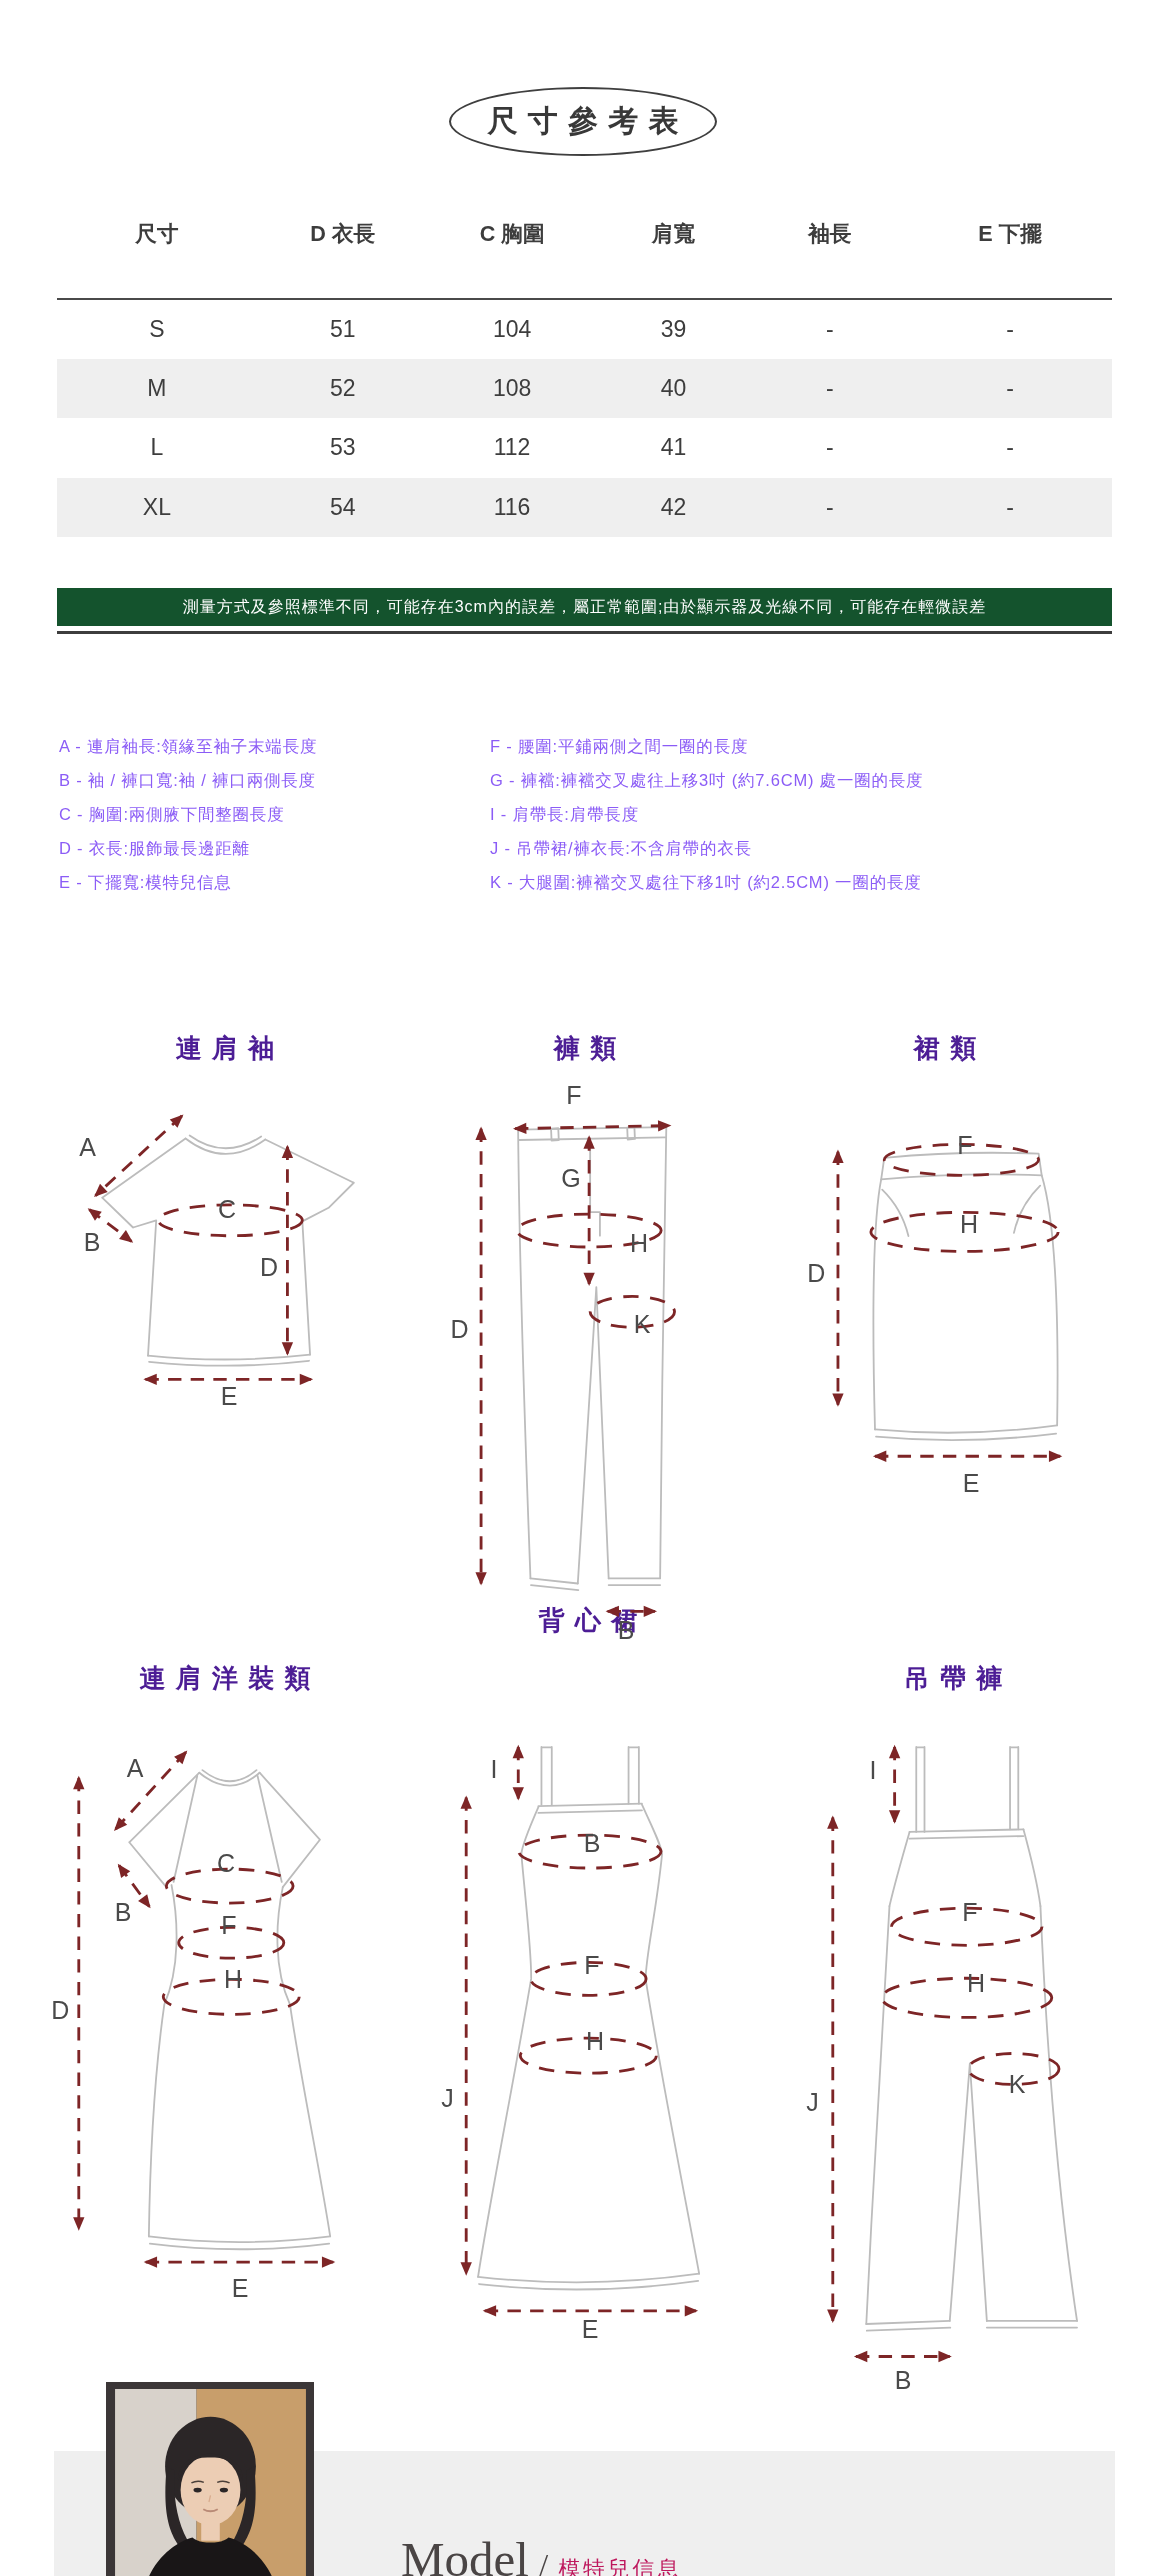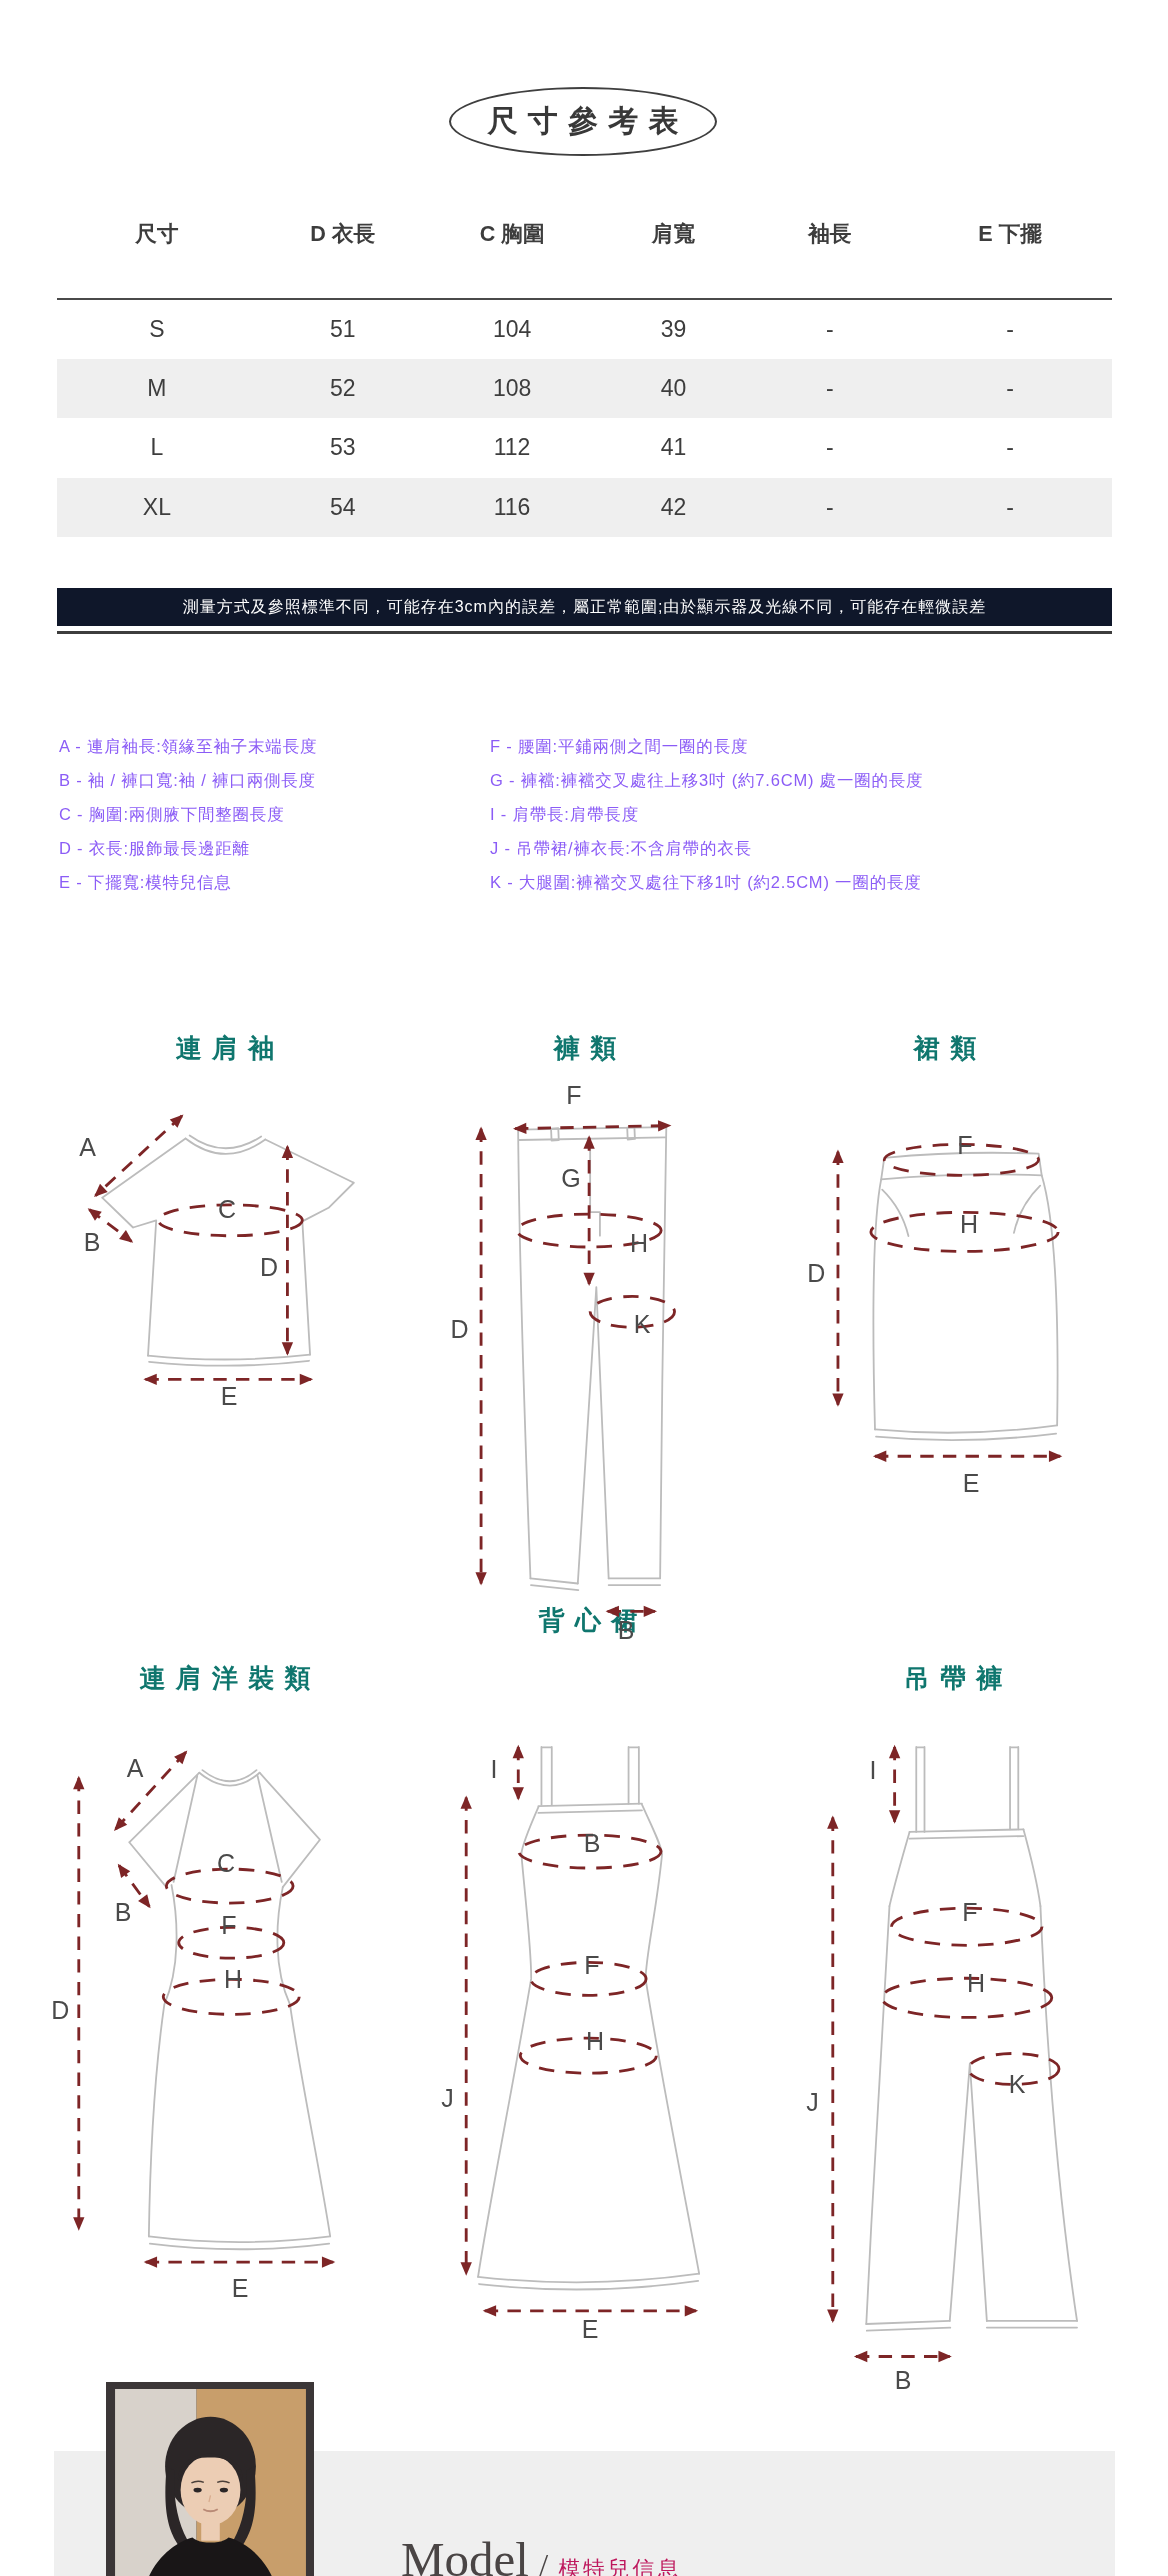--- a/index.html
+++ b/index.html
@@ -15,31 +15,31 @@
   .trow{position:absolute;left:57px;width:1055px;display:flex;}
   .thead{top:204px;height:59px;}
   .thead .cell{font-size:21.6px;font-weight:bold;}
   .underline{position:absolute;left:57px;top:298px;width:1055px;height:2.1px;background:#4a4a4a;}
   .r0{top:300px;height:59px;} .r1{top:359px;height:59px;} .r2{top:418px;height:59px;} .r3{top:478px;height:59px;}
   .alt{background:#efefef;}
   .cell{display:flex;align-items:center;justify-content:center;font-size:23px;color:#3d3d3d;}
   .c0{width:200px;} .c1{width:172px;} .c2{width:167px;} .c3{width:156px;} .c4{width:157px;} .c5{width:204px;text-align:center;}
 
   
-  .disclaimer{position:absolute;left:57px;top:588px;width:1055px;height:38px;background:#0f172a;color:#ffffff;
+  .disclaimer{position:absolute;left:57px;top:588px;width:1055px;height:38px;background:#14532d;color:#ffffff;
               display:flex;align-items:center;justify-content:center;font-size:16px;letter-spacing:1px;white-space:nowrap;}
   .divider{position:absolute;left:57px;top:631px;width:1055px;height:2.6px;background:#3d3d3d;}
 
   
   .legend{position:absolute;top:729px;font-size:16.5px;letter-spacing:0.8px;color:#8b5cf6;line-height:34px;white-space:nowrap;}
   .legend-left{left:59px;} .legend-right{left:490px;}
 
   
   .dtitle{position:absolute;transform:translateX(-50%);font-size:26px;letter-spacing:10.3px;padding-left:10.3px;
-          color:#0f766e;font-weight:bold;white-space:nowrap;}
+          color:#4c1d95;font-weight:bold;white-space:nowrap;}
 
   
   .fig{position:absolute;}
   .fig svg{position:absolute;left:0;top:0;}
   svg .g{fill:none;stroke:#bcbcbc;stroke-width:3.5;stroke-linecap:round;stroke-linejoin:round;}
   svg .r{fill:none;stroke:#7d2526;stroke-width:5.5;}
   svg .rl{stroke-dasharray:26 18;}
   svg .re{stroke-dasharray:30 22;}
   .dlbl{position:absolute;font-size:25px;color:#4a4a4a;transform:translate(-50%,-50%);}
 

